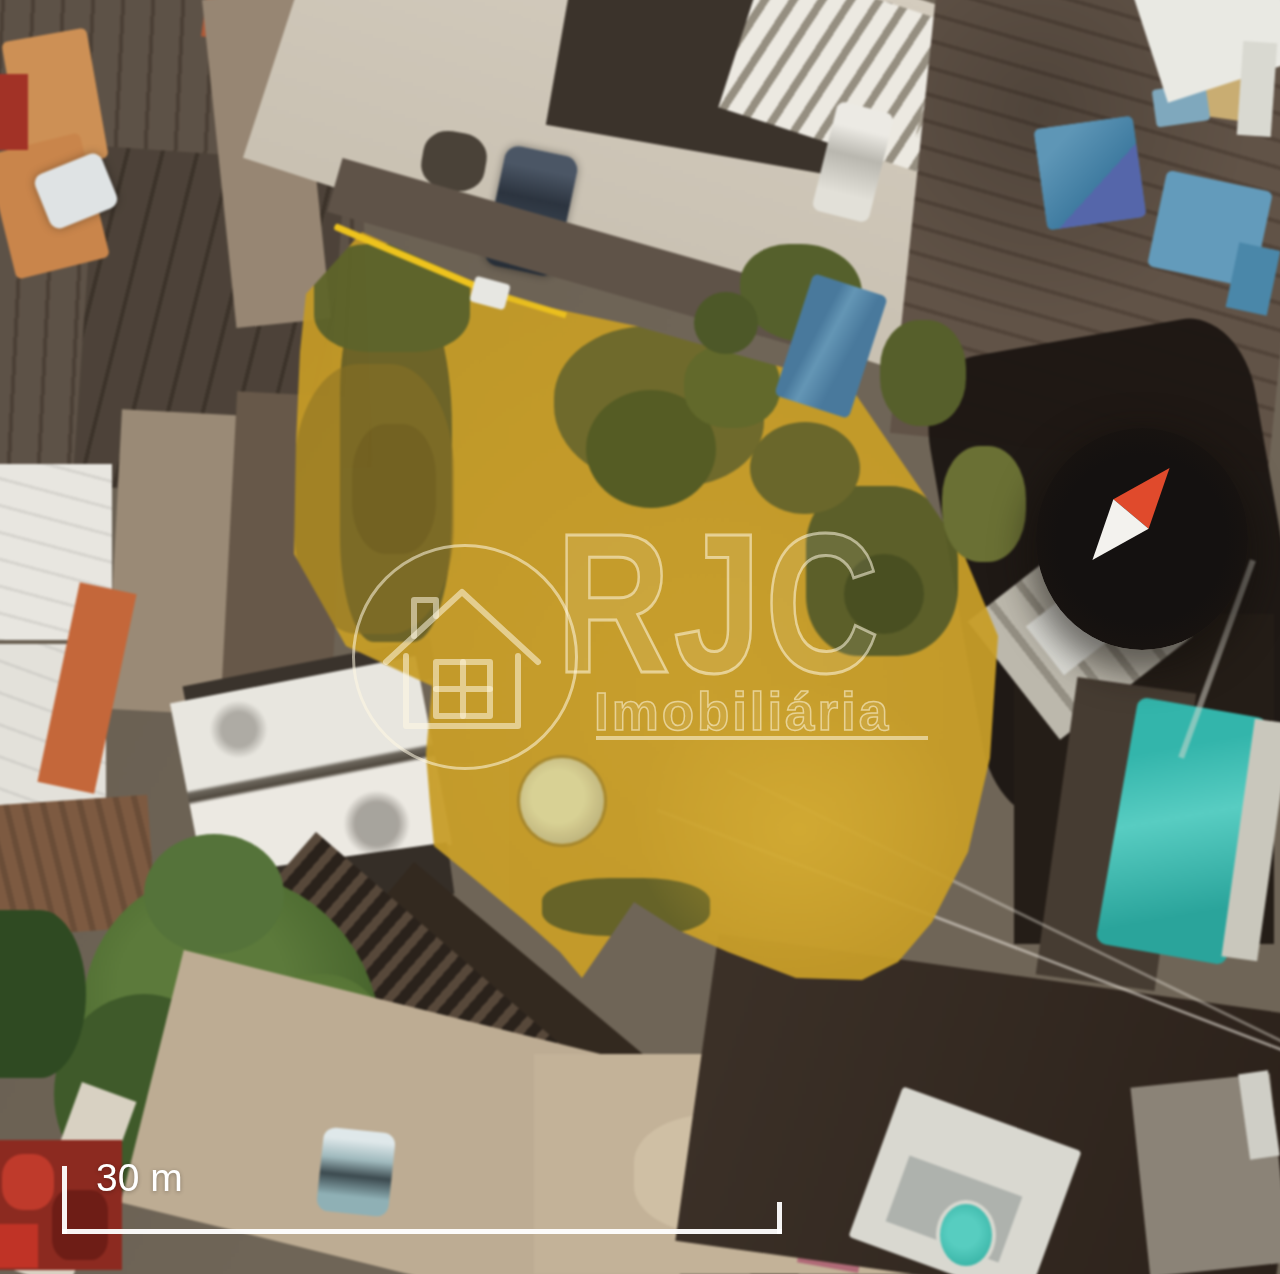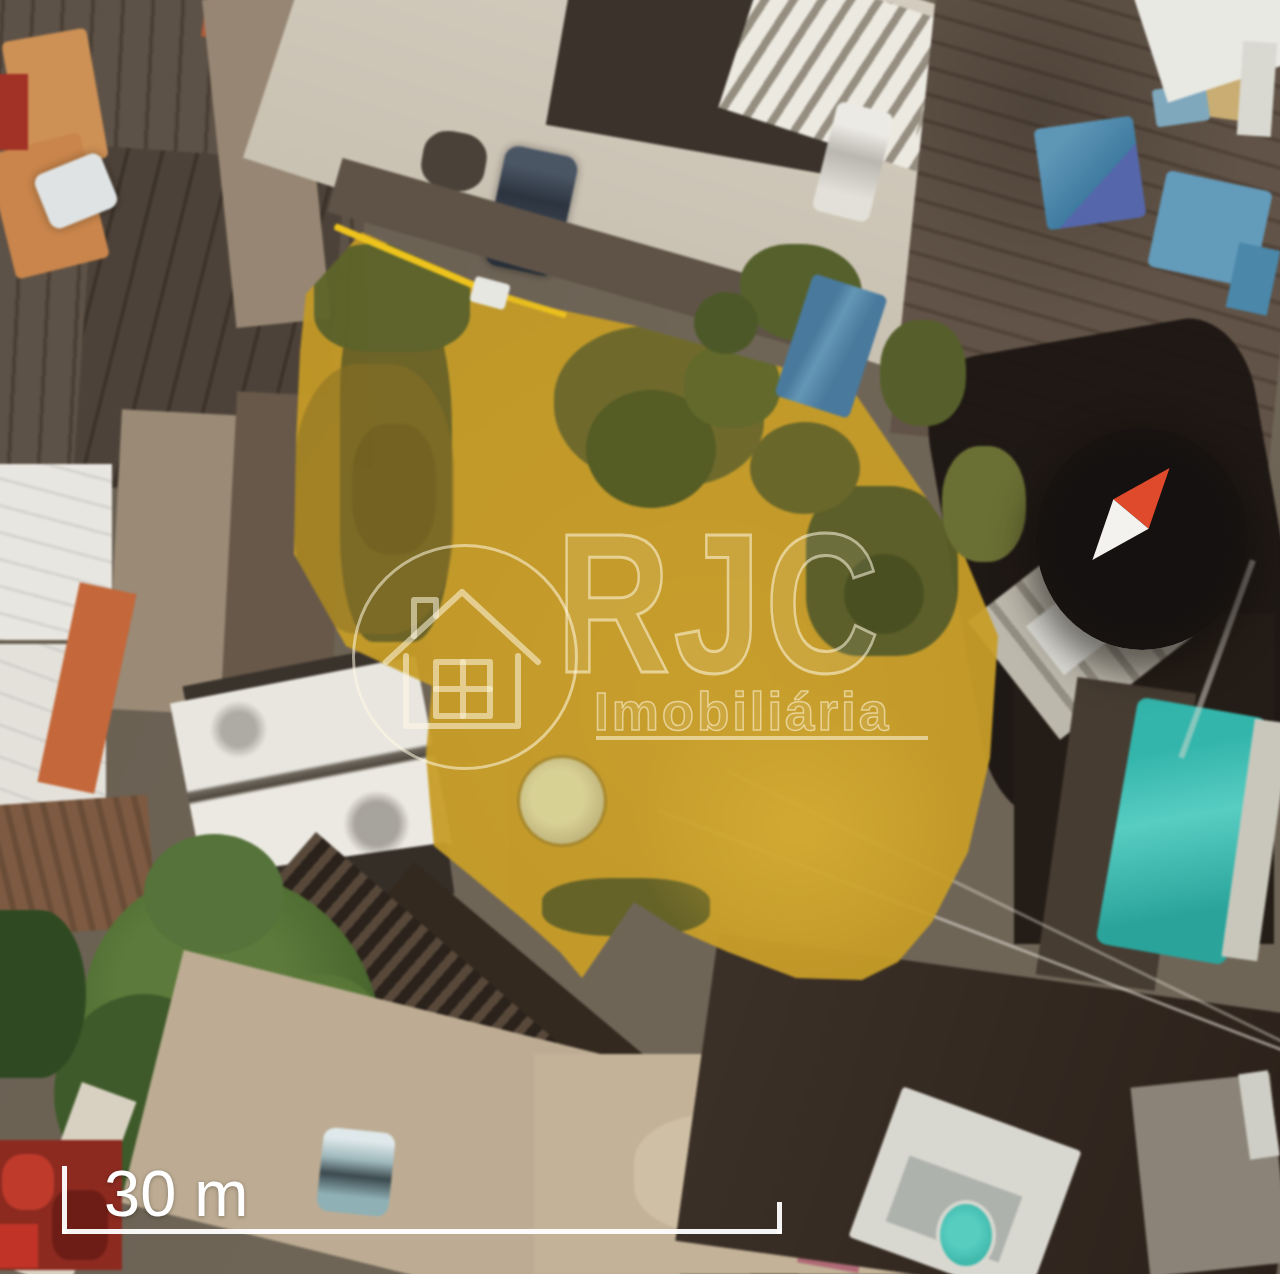--- a/index.html
+++ b/index.html
@@ -149,17 +149,17 @@
               box-shadow:0 14px 34px 10px rgba(18,14,11,.55);"></div>
   <svg class="p" style="left:1028px;top:404px;" width="220" height="220" viewBox="0 0 220 220">
     <g transform="rotate(40 103 110)">
       <polygon points="103,50 126,110 80,110" style="fill:var(--compass-red,#e04a2c);"></polygon>
       <polygon points="103,170 126,110 80,110" style="fill:var(--compass-white,#f3f2ee);"></polygon>
     </g>
   </svg>
 </div>
 
 <div>
-  <div class="p" style="left:104px;top:1156px;font-size:65px;color:var(--scale-white,#fff);text-shadow:0 1px 4px rgba(0,0,0,.3);">30 m</div>
+  <div class="p" style="left:96px;top:1156px;font-size:39px;color:var(--scale-white,#fff);text-shadow:0 1px 4px rgba(0,0,0,.3);">30 m</div>
   <div class="p scale-el" style="left:62px;top:1166px;width:5px;height:68px;"></div>
   <div class="p scale-el" style="left:62px;top:1229px;width:720px;height:5px;"></div>
   <div class="p scale-el" style="left:777px;top:1202px;width:5px;height:32px;"></div>
 </div>
 
 </body></html>

